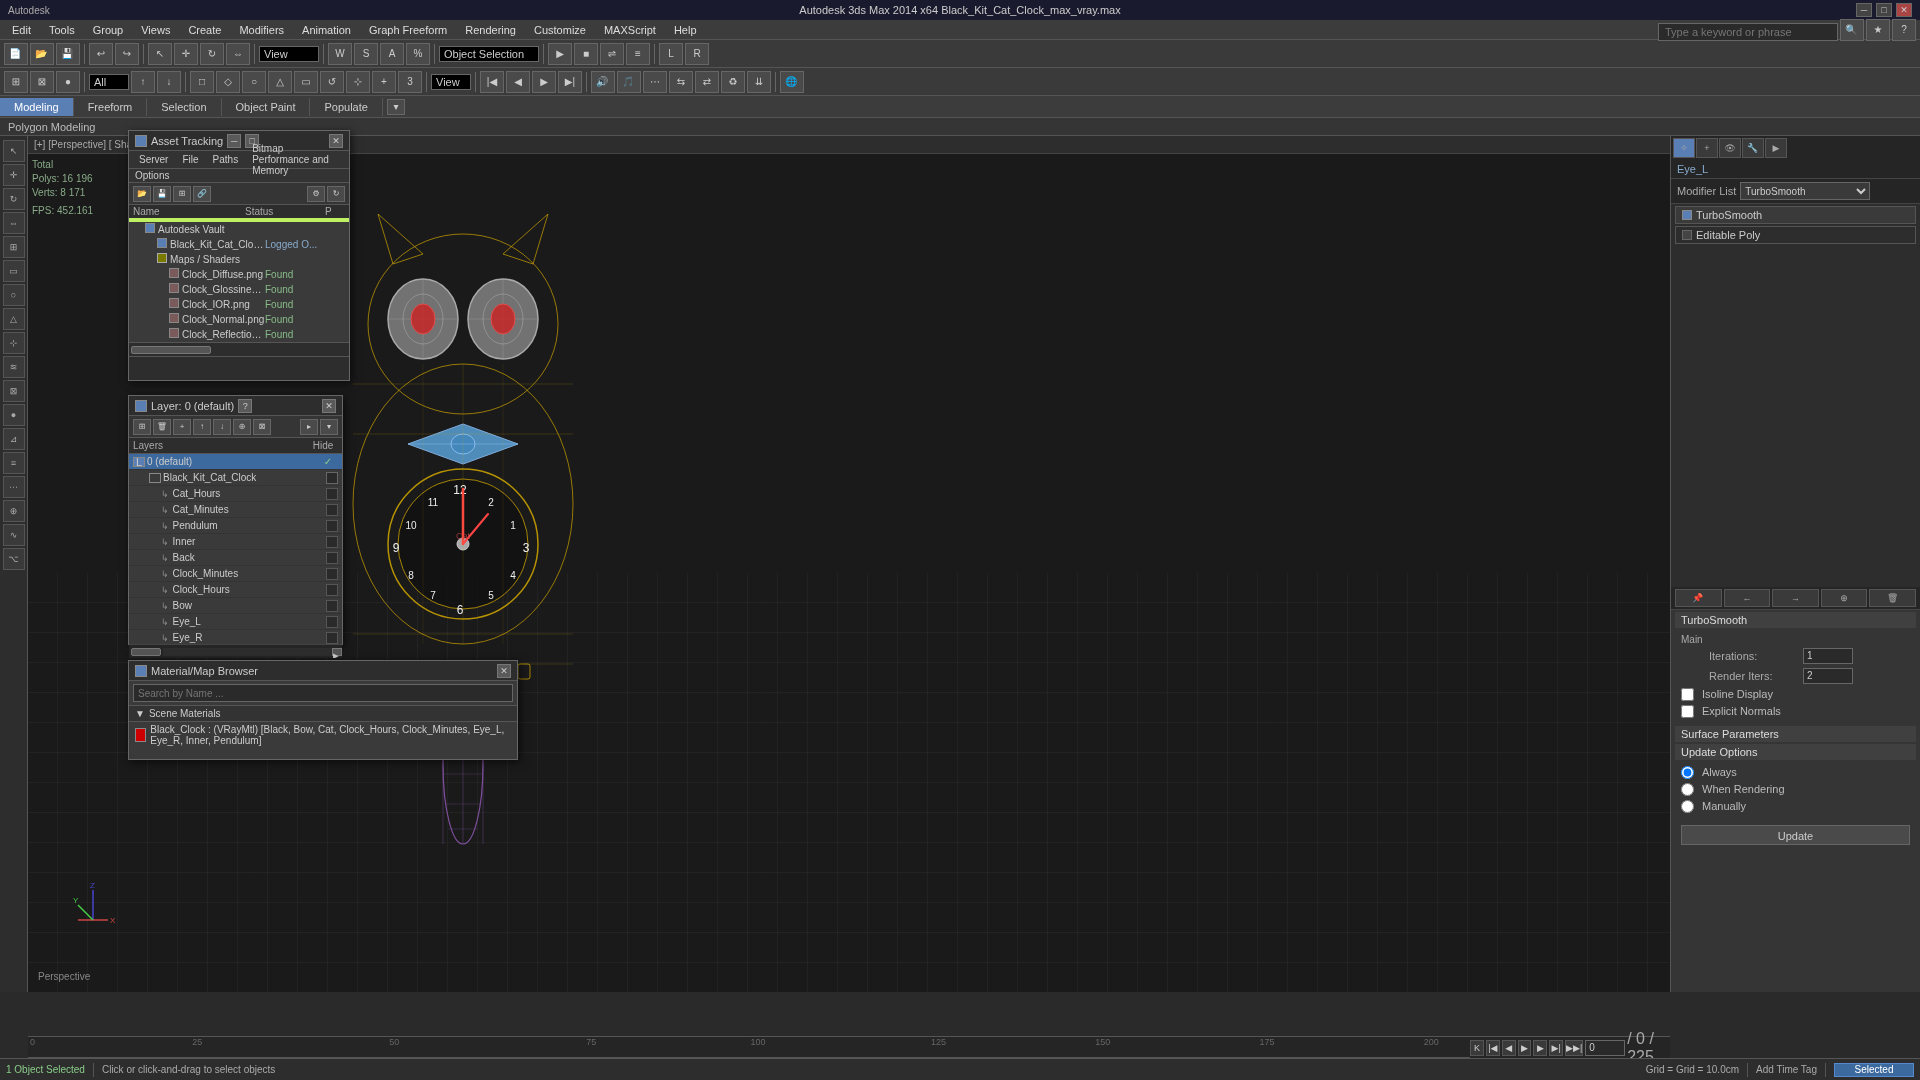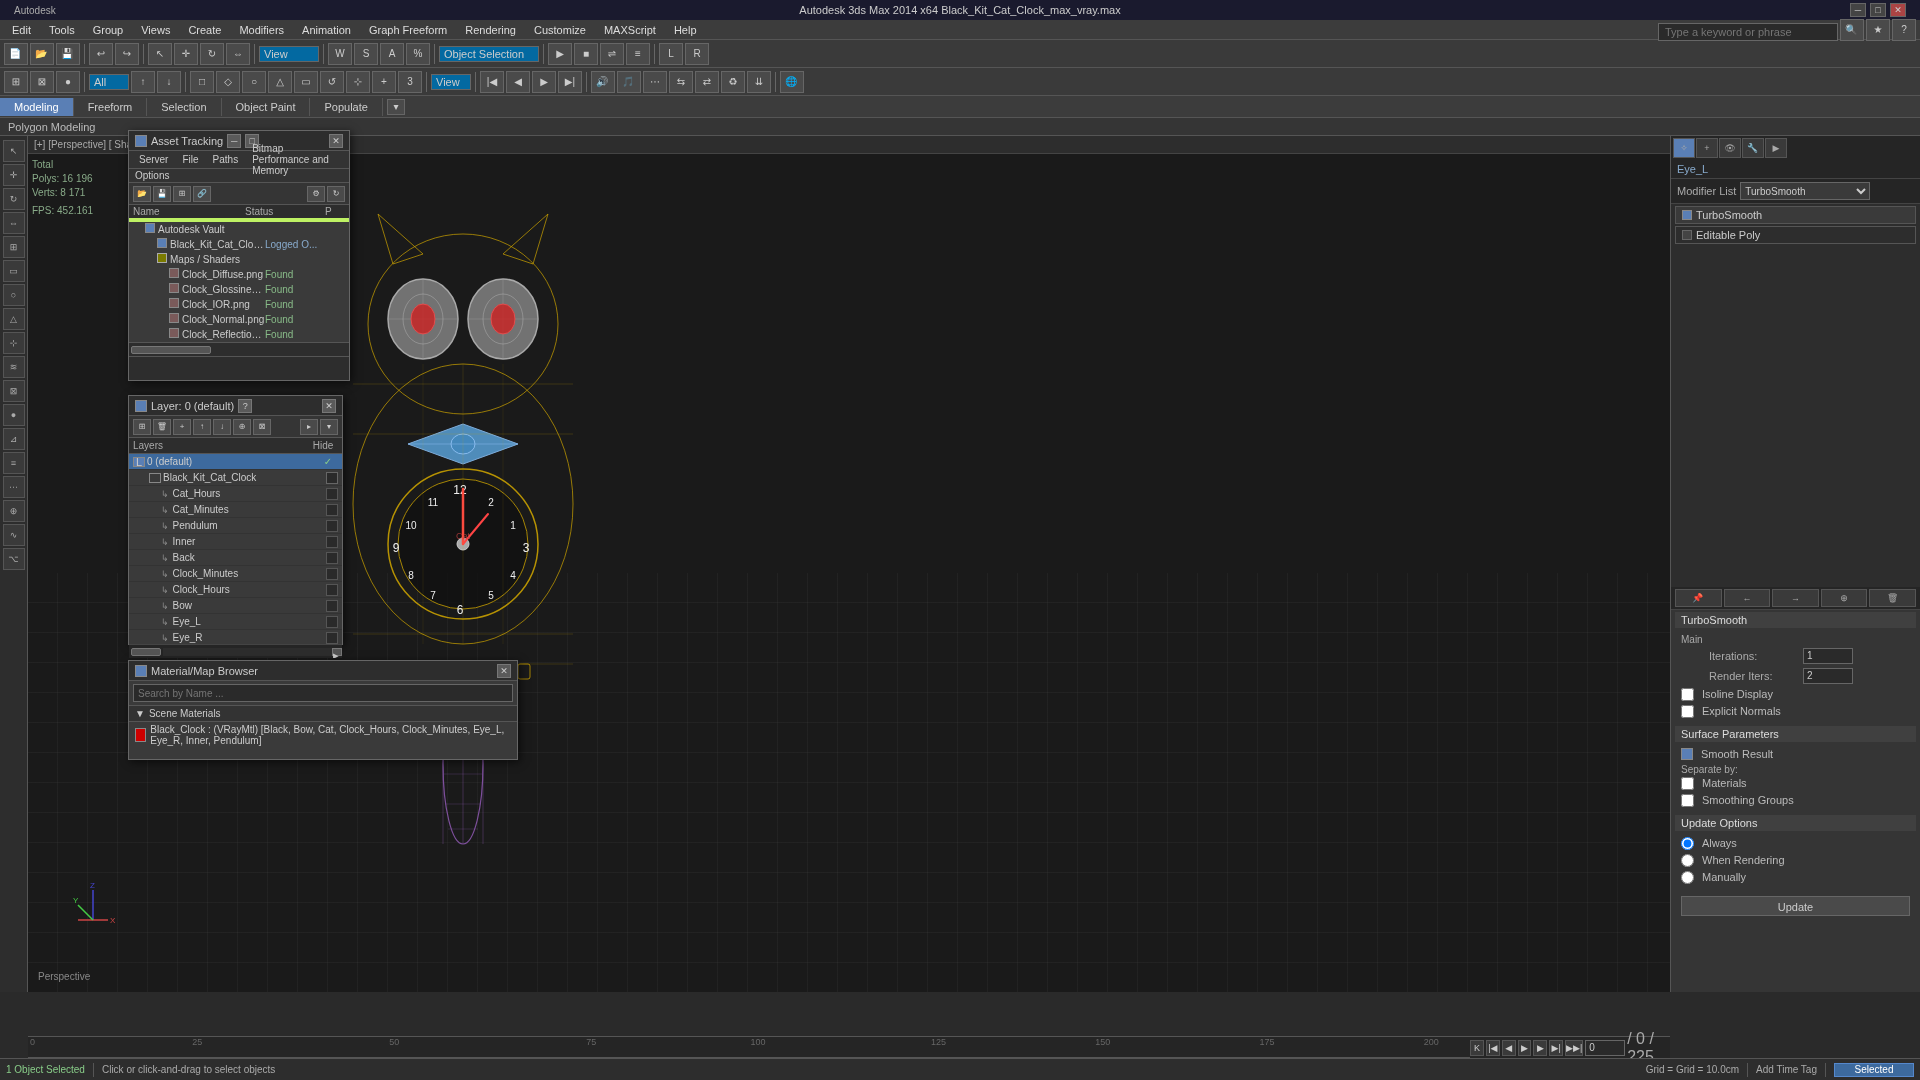--- a/index.html
+++ b/index.html
@@ -15,21 +15,21 @@
     }
 
     
     #title-bar {
       width: 100%;
       height: 20px;
       background: #1a1a2e;
       display: flex;
       align-items: center;
       justify-content: center;
-      padding: 0 14px;
+      padding: 0 8px;
       color: #aaa;
       font-size: 11px;
     }
     #title-bar .title-center {
       position: absolute;
       left: 50%;
       transform: translateX(-50%);
       color: #ccc;
     }
     #title-bar .window-controls {
@@ -93,21 +93,21 @@
       cursor: pointer;
     }
     .tb-separator {
       width: 1px;
       height: 20px;
       background: #666;
       margin: 0 2px;
     }
     .tb-input {
       height: 16px;
-      background: #0369a1;
+      background: #000000;
       border: 1px solid #666;
       color: #ccc;
       padding: 0 4px;
       font-size: 11px;
     }
 
     
     #toolbar2 {
       width: 100%;
       height: 28px;
@@ -1056,35 +1056,20 @@
         </div>
 
         <div class="param-row">
           <input type="checkbox" style="margin-right: 4px;">
           <span>Explicit Normals</span>
         </div>
       </div>
 
       <div class="section-header">Surface Parameters</div>
 
-      <div class="param-section">
-        <div class="param-row">
-          <div class="param-checkbox"></div>
-          <span style="margin-left:4px;">Smooth Result</span>
-        </div>
-        <div style="font-size:10px; color:#aaa; margin-bottom:2px;">Separate by:</div>
-        <div class="param-row">
-          <input type="checkbox" style="margin-right: 4px;">
-          <span>Materials</span>
-        </div>
-        <div class="param-row">
-          <input type="checkbox" style="margin-right: 4px;">
-          <span>Smoothing Groups</span>
-        </div>
-      </div>
 
       <div class="section-header">Update Options</div>
 
       <div class="param-section">
         <div class="param-row">
           <input type="radio" name="update" checked="" style="margin-right: 4px;">
           <span>Always</span>
         </div>
         <div class="param-row">
           <input type="radio" name="update" style="margin-right: 4px;">

